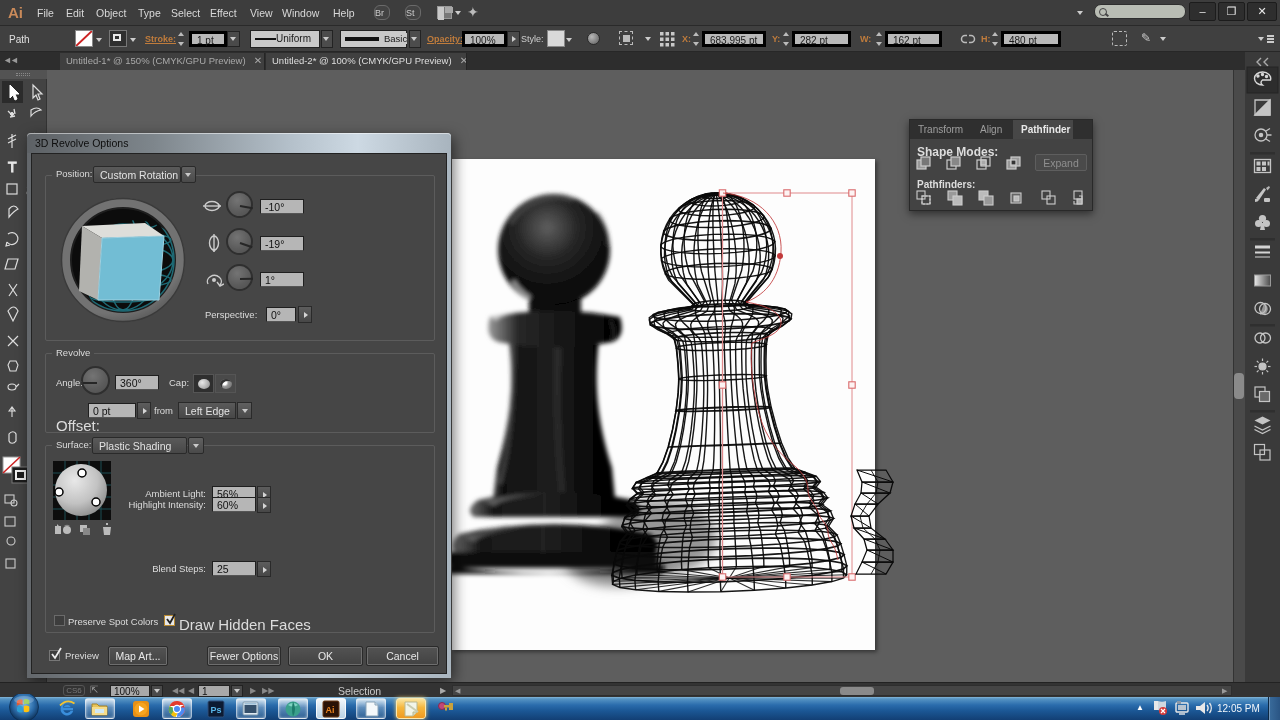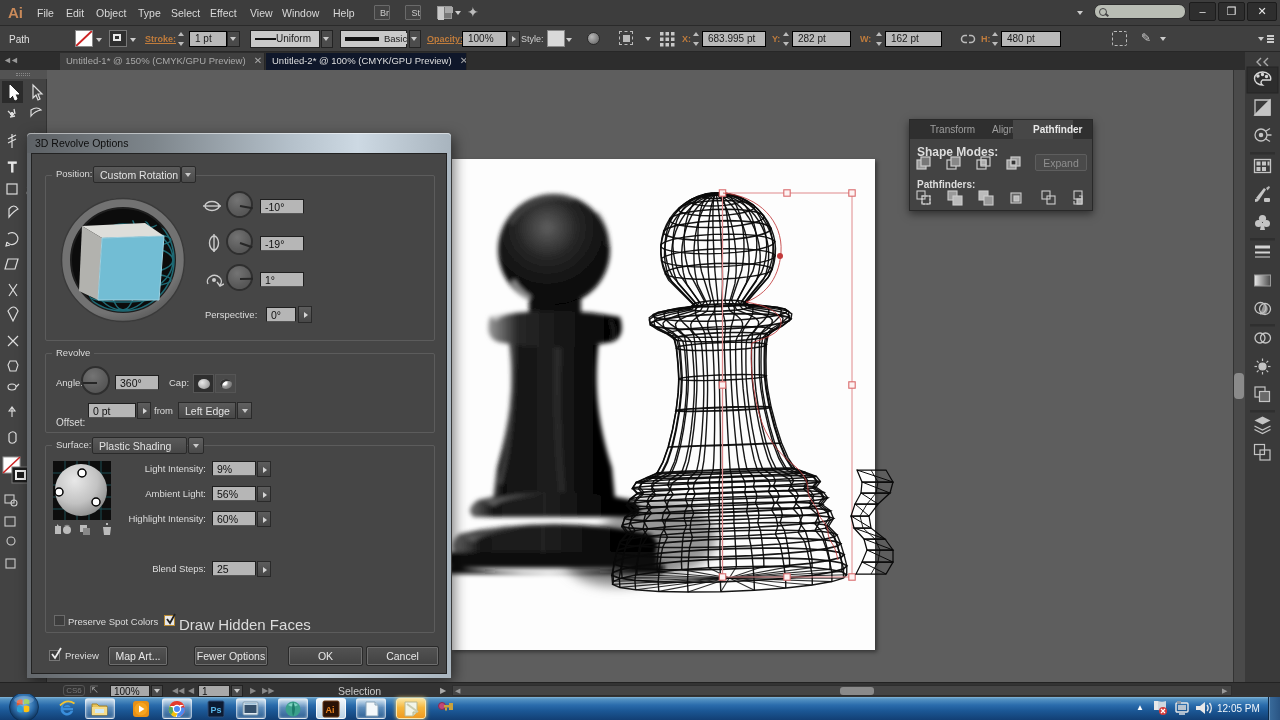--- a/index.html
+++ b/index.html
@@ -3,30 +3,30 @@
 <meta charset="utf-8">
 <style>
 *{margin:0;padding:0;box-sizing:border-box;font-family:"Liberation Sans",sans-serif;}
 html,body{width:1280px;height:720px;overflow:hidden;background:#000;}
 #root{position:relative;width:1280px;height:720px;overflow:hidden;background:#5e5e5e;font-size:11px;color:#d6d6d6;}
 .abs{position:absolute;}
 
 #menubar{left:0;top:0;width:1280px;height:26px;background:#3d3d3d;border-bottom:1px solid #2a2a2a;}
 #menubar .ai{left:8px;top:4px;font-size:15px;font-weight:bold;color:#c98a5a;}
 #menubar .m{top:7px;font-size:10.5px;color:#d8d8d8;white-space:nowrap;}
-.sqbtn{border:1px solid #6a6a6a;color:#ccc;font-size:9px;text-align:right;border-radius:1px;background:#434343;}
+.sqbtn{border:1px solid #6a6a6a;color:#ccc;font-size:9px;text-align:left;border-radius:6px;background:#434343;}
 #srch{left:1094px;top:4px;width:92px;height:15px;background:#b9bdb4;border-radius:7px;border:1px solid #2e2e2e;}
 #srch:before{content:"";position:absolute;left:4px;top:3px;width:6px;height:6px;border:1.2px solid #444;border-radius:50%;}
 #srch:after{content:"";position:absolute;left:10px;top:9px;width:4px;height:1.5px;background:#444;transform:rotate(40deg);}
 .winbtn{top:2px;width:27px;height:19px;background:#2e2e2e;border:1px solid #1c1c1c;color:#e8e8e8;text-align:center;font-size:11px;line-height:17px;border-radius:2px;}
 
 #ctrlbar{left:0;top:26px;width:1280px;height:26px;background:#404040;border-bottom:1px solid #272727;}
 #ctrlbar .lbl{top:8px;font-size:10px;color:#cfcfcf;}
 #ctrlbar .olbl{top:8px;font-size:9px;font-weight:bold;color:#c07c3c;text-decoration:underline;}
-.field{background:#b9b9b9;border:1px solid #000000;color:#1a1a1a;font-size:10px;line-height:14px;padding-left:5px;white-space:nowrap;}
+.field{background:#b9b9b9;border:3px solid #000000;color:#1a1a1a;font-size:10px;line-height:14px;padding-left:5px;white-space:nowrap;}
 .ddarr{position:absolute;right:3px;top:50%;margin-top:-2px;width:0;height:0;border-left:3.5px solid transparent;border-right:3.5px solid transparent;border-top:4px solid #c9c9c9;}
 .spin{width:9px;height:16px;position:absolute;}
 .spin:before{content:"";position:absolute;left:1px;top:1px;border-left:3.5px solid transparent;border-right:3.5px solid transparent;border-bottom:4.5px solid #bbb;}
 .spin:after{content:"";position:absolute;left:1px;bottom:1px;border-left:3.5px solid transparent;border-right:3.5px solid transparent;border-top:4.5px solid #bbb;}
 
 #tabbar{left:0;top:52px;width:1280px;height:18px;background:#2d2d2d;}
 .dtab{top:1px;height:17px;font-size:9.5px;line-height:16px;padding:0 6px;color:#b5b5b5;background:#474747;border-right:1px solid #252525;white-space:nowrap;overflow:hidden;}
 .dtab .x{color:#a8a8a8;margin-left:8px;font-size:10px;}
 
 #tools{left:0;top:70px;width:47px;height:612px;background:#434343;border-right:1px solid #333;}
@@ -34,21 +34,21 @@
 #canvas{left:47px;top:70px;width:1186px;height:612px;background:#5e5e5e;}
 #artboard{position:absolute;left:405px;top:89px;width:423px;height:491px;background:#fdfdfd;box-shadow:2px 2px 4px rgba(0,0,0,.45);}
 
 #vscroll{left:1233px;top:70px;width:12px;height:612px;background:#4a4a4a;border-left:1px solid #333;}
 #vthumb{left:1234px;top:373px;width:10px;height:26px;background:#8a8a8a;border-radius:4px;}
 
 #dock{left:1245px;top:52px;width:35px;height:630px;background:#3a3a3a;border-left:1px solid #2c2c2c;}
 
 .panel{background:#434343;border:1px solid #292929;box-shadow:0 3px 8px rgba(0,0,0,.5);}
 .ptabs{height:19px;background:#2f2f2f;}
-.ptab{position:absolute;top:0;height:19px;line-height:19px;padding:0 20px;font-size:10px;color:#9f9f9f;white-space:nowrap;}
+.ptab{position:absolute;top:0;height:19px;line-height:19px;padding:0 8px;font-size:10px;color:#9f9f9f;white-space:nowrap;}
 .ptab.on{background:#474747;color:#e8e8e8;font-weight:bold;}
 
 #statusbar{left:0;top:682px;width:1280px;height:15px;background:#333;border-top:1px solid #222;color:#bbb;}
 
 #taskbar{left:0;top:697px;width:1280px;height:23px;background:linear-gradient(#85b6d9 0%,#5694c4 8%,#2a6cac 35%,#1b5795 60%,#123f74 100%);}
 .tbico{top:698px;width:27px;height:21px;border-radius:3px;}
 .tbframe{background:linear-gradient(rgba(255,255,255,.75),rgba(255,255,255,.28) 45%,rgba(130,180,220,.25));border:1px solid rgba(255,255,255,.55);box-shadow:inset 0 0 3px rgba(255,255,255,.6);}
 </style>
 </head>
 <body>
@@ -160,21 +160,21 @@
   <div class="abs" style="left:1160px;top:11px;width:0;height:0;border-left:3.5px solid transparent;border-right:3.5px solid transparent;border-top:4px solid #ccc;"></div>
   <div class="abs" style="left:1258px;top:8px;width:16px;height:10px;">
     <div style="width:0;height:0;border-left:3.5px solid transparent;border-right:3.5px solid transparent;border-top:4px solid #ccc;position:absolute;left:0;top:3px;"></div>
     <div style="position:absolute;left:9px;top:1px;width:7px;height:1.5px;background:#ccc;box-shadow:0 3px 0 #ccc,0 6px 0 #ccc;"></div>
   </div>
 </div>
 
 <div id="tabbar" class="abs">
   <div class="abs" style="left:3px;top:3px;color:#999;font-size:9px;letter-spacing:-2px;">◄◄</div>
   <div class="abs dtab" style="left:60px;width:205px;background:#3f3f3f;color:#a9a9a9;">Untitled-1* @ 150% (CMYK/GPU Preview)<span class="x">✕</span></div>
-  <div class="abs dtab" style="left:266px;width:201px;background:#0f172a;color:#dedede;">Untitled-2* @ 100% (CMYK/GPU Preview)<span class="x">✕</span></div>
+  <div class="abs dtab" style="left:266px;width:201px;background:#404040;color:#dedede;">Untitled-2* @ 100% (CMYK/GPU Preview)<span class="x">✕</span></div>
 </div>
 
 <div id="tools" class="abs">
   <div class="abs" style="left:0;top:0;width:47px;height:9px;background:#535353;"></div>
   <div class="abs" style="left:16px;top:3px;width:14px;height:3px;border-top:1px dotted #888;border-bottom:1px dotted #888;"></div>
   <svg class="abs" style="left:0;top:9px;" width="47" height="603" viewBox="0 0 47 603">
     <rect x="2" y="2" width="21" height="22" fill="#2b2b2b"></rect>
     <g stroke="#e8e8e8" fill="#e8e8e8">
       <path d="M10 6 L10 19 L13 16 L15 21 L17 20 L15 15 L19 15 Z" fill="#fff" stroke="#fff"></path>
       <path d="M33 6 L33 19 L36 16 L38 21 L40 20 L38 15 L42 15 Z" fill="none" stroke="#ddd" stroke-width="1.2"></path>
@@ -649,21 +649,21 @@
           <div class="ptr" style="width:14px;left:14px;top:14px;transform:rotate(180deg);"></div>
         </div>
     <div class="abs dfield" style="left:83px;top:221px;width:44px;">360°</div>
     <div class="abs" style="left:137px;top:223px;font-size:9.5px;color:#dcdcdc;">Cap:</div>
     <div class="abs" style="left:161px;top:220px;width:21px;height:19px;background:#2f2f2f;border:1px solid #555;">
           <div style="position:absolute;left:4px;top:4px;width:12px;height:10px;border-radius:50%;background:radial-gradient(circle at 35% 35%,#e8e8e8,#888);"></div>
         </div>
     <div class="abs" style="left:183px;top:220px;width:21px;height:19px;background:#4a4a4a;border:1px solid #555;">
           <div style="position:absolute;left:4px;top:4px;width:12px;height:10px;border-radius:50%;background:radial-gradient(circle at 38% 38%,#fff 20%,#999 40%,#666);box-shadow:inset 2px 2px 0 #333;"></div>
         </div>
-    <div class="abs" style="left:24px;top:251px;font-size:10px;color:#dcdcdc;margin-top:12px;">Offset:</div>
+    <div class="abs" style="left:24px;top:251px;font-size:15px;color:#dcdcdc;margin-top:12px;">Offset:</div>
     <div class="abs dfield" style="left:56px;top:249px;width:48px;">0 pt</div>
     <div class="abs arrbtn" style="left:105px;top:248px;height:17px;"></div>
     <div class="abs" style="left:122px;top:251px;font-size:9.5px;color:#dcdcdc;">from</div>
     <div class="abs" style="left:146px;top:248px;width:58px;height:17px;background:linear-gradient(#5a5a5a,#474747);border:1px solid #2a2a2a;color:#e2e2e2;font-size:10.5px;line-height:16px;padding-left:6px;white-space:nowrap;">Left Edge</div>
     <div class="abs" style="left:205px;top:248px;width:15px;height:17px;background:linear-gradient(#606060,#4a4a4a);border:1px solid #2a2a2a;">
           <div class="ddarr" style="right:3.5px;"></div>
         </div>
 
     <div class="abs" style="left:13px;top:291px;width:390px;height:188px;border:1px solid #5c5c5c;border-radius:2px;"></div>
     <div class="abs" style="left:20px;top:285px;font-size:9.5px;color:#dcdcdc;background:#464646;padding:0 4px;">Surface:</div>
@@ -701,31 +701,26 @@
           <g fill="#bbb">
             <path d="M1 3 l6 0 l0 8 l-6 0z M3 1 l3 3 l-3 3z"></path>
             <circle cx="13" cy="7" r="4"></circle>
             <path d="M10 3 a4.5 4.5 0 0 1 6 0z" fill="#888"></path>
             <rect x="26" y="2" width="7" height="7"></rect>
             <rect x="29" y="5" width="7" height="7" fill="#888"></rect>
             <path d="M49 4 l8 0 l-1 8 l-6 0z M50 2 l6 0 M52 0 l2 0 l0 2 l-2 0z"></path>
           </g>
         </svg>
 
-    <div class="abs srow" style="top:309px;">
-          <span class="abs slbl">Light Intensity:</span>
-          <div class="abs dfield sf">9%</div>
-          <div class="abs arrbtn sa"></div>
-        </div>
     <div class="abs srow" style="top:334px;">
           <span class="abs slbl">Ambient Light:</span>
           <div class="abs dfield sf">56%</div>
           <div class="abs arrbtn sa"></div>
         </div>
-    <div class="abs srow" style="top:359px;padding-left:44px;">
+    <div class="abs srow" style="top:345px;padding-left:44px;">
           <span class="abs slbl">Highlight Intensity:</span>
           <div class="abs dfield sf">60%</div>
           <div class="abs arrbtn sa"></div>
         </div>
     <div class="abs srow" style="top:409px;">
           <span class="abs slbl">Blend Steps:</span>
           <div class="abs dfield sf">25</div>
           <div class="abs arrbtn sa"></div>
         </div>
     <div class="abs" style="left:22px;top:461px;width:11px;height:11px;background:#3d3d3d;border:1px solid #6a6a6a;"></div>
@@ -737,21 +732,21 @@
         </div>
     <div class="abs" style="left:147px;top:462px;font-size:15px;color:#dcdcdc;white-space:nowrap;">Draw Hidden Faces</div>
 
     <div class="abs" style="left:17px;top:496px;width:11px;height:11px;background:#3d3d3d;border:1px solid #777;">
           <svg width="13" height="14" style="position:absolute;left:0;top:-4px;">
             <path d="M2 7 l3 4 l6 -10" stroke="#eee" stroke-width="1.8" fill="none"></path>
           </svg>
         </div>
     <div class="abs" style="left:33px;top:496px;font-size:9.5px;color:#dcdcdc;">Preview</div>
     <div class="abs dbtn" style="left:77px;top:493px;width:58px;">Map Art...</div>
-    <div class="abs dbtn" style="left:163px;top:493px;width:72px;">Fewer Options</div>
+    <div class="abs dbtn" style="left:176px;top:493px;width:72px;">Fewer Options</div>
     <div class="abs dbtn" style="left:257px;top:493px;width:73px;">OK</div>
     <div class="abs dbtn" style="left:335px;top:493px;width:71px;">Cancel</div>
   </div>
 </div>
 <style>
 .knob{width:27px;height:27px;border-radius:50%;background:radial-gradient(circle at 40% 32%,#747474,#5c5c5c 55%,#4e4e4e);border:2px solid #2f2f2f;}
 .knob .ptr{position:absolute;left:12px;top:12px;width:13px;height:2px;background:#262626;transform-origin:0 50%;}
 .dfield{width:44px;height:15px;background:#b6b6b6;border:1px solid #1f1f1f;border-bottom-color:#555;color:#111;font-size:10.5px;line-height:14px;padding-left:4px;white-space:nowrap;}
 .arrbtn{width:14px;height:17px;background:linear-gradient(#5d5d5d,#474747);border:1px solid #2a2a2a;}
 .arrbtn:before{content:"";position:absolute;left:4.5px;top:5px;width:0;height:0;border-top:3.5px solid transparent;border-bottom:3.5px solid transparent;border-left:4.5px solid #d5d5d5;}

